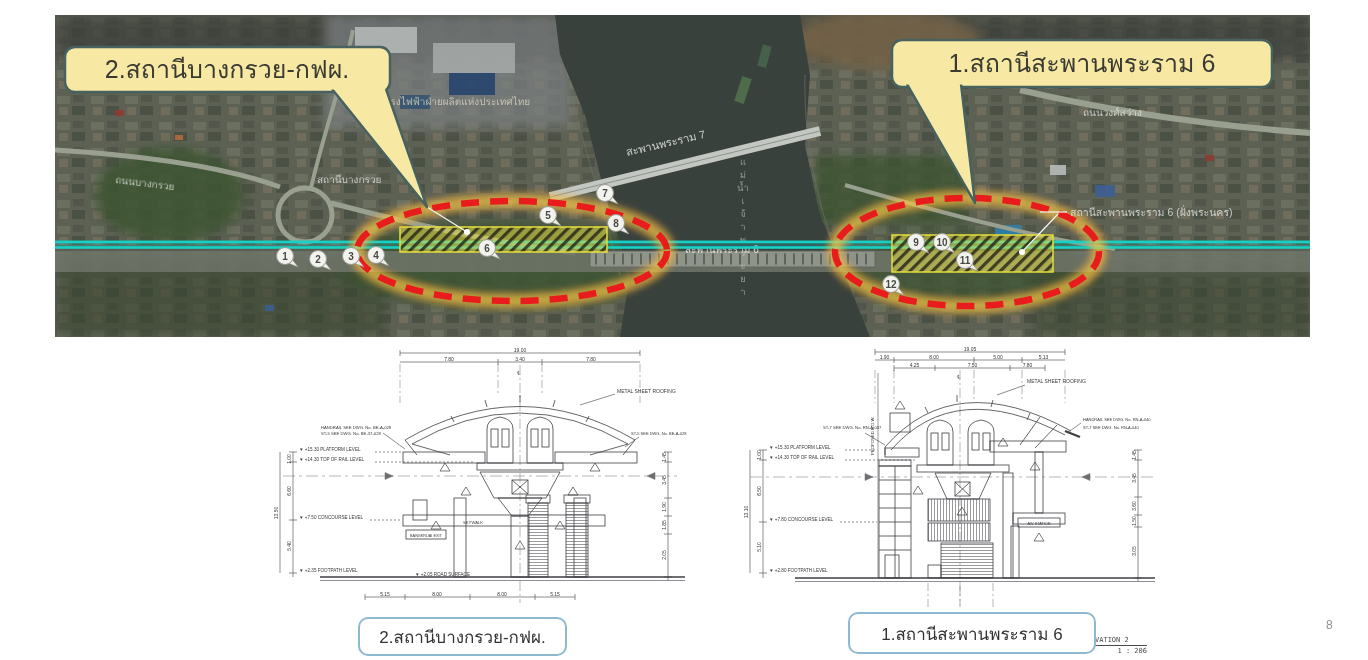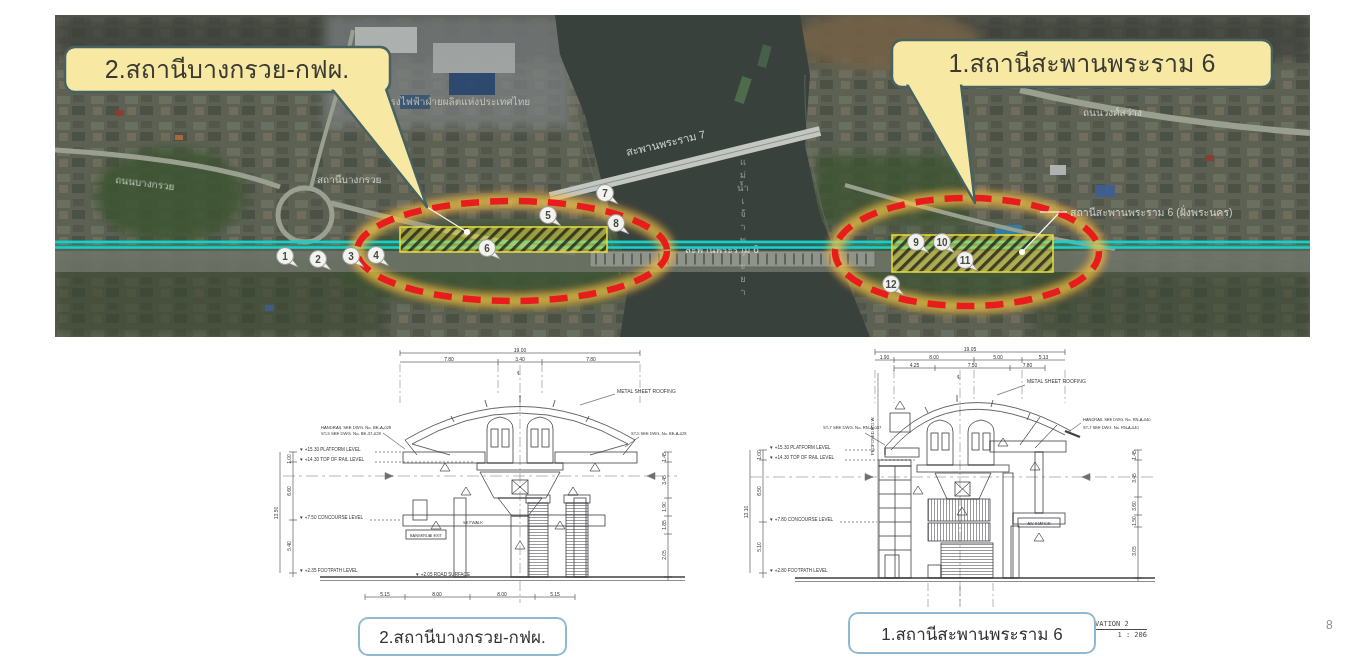--- a/index.html
+++ b/index.html
@@ -493,21 +493,21 @@
     </g>
     <g class="dt" font-size="4.2">
       <text x="292" y="38" font-size="5">METAL SHEET ROOFING</text>
       <text x="88" y="84">ST-7 SEE DWG. No. RN-A-037</text>
       <text x="348" y="76" font-size="4">HANDRAIL SEE DWG. No. RN-A-040</text>
       <text x="348" y="84" font-size="4">ST-7 SEE DWG. No. RN-A-040</text>
       <text x="304" y="179.5" text-anchor="middle" font-size="3.8">A/V STATION</text>
     </g>
   </svg>
 
-  <div class="titleblock" style="left:1095px;top:620px;width:52px">
+  <div class="titleblock" style="left:1095px;top:636px;width:52px">
     <div>VATION    2</div>
     <div class="rule"></div>
     <div style="text-align:right">1 : 206</div>
   </div>
 
   <div class="caption-box" style="left:358px;top:617px;width:205px;height:35px">
     <span>2.สถานีบางกรวย-กฟผ.</span>
   </div>
   <div class="caption-box" style="left:848px;top:612px;width:244px;height:38px">
     <span>1.สถานีสะพานพระราม 6</span>

